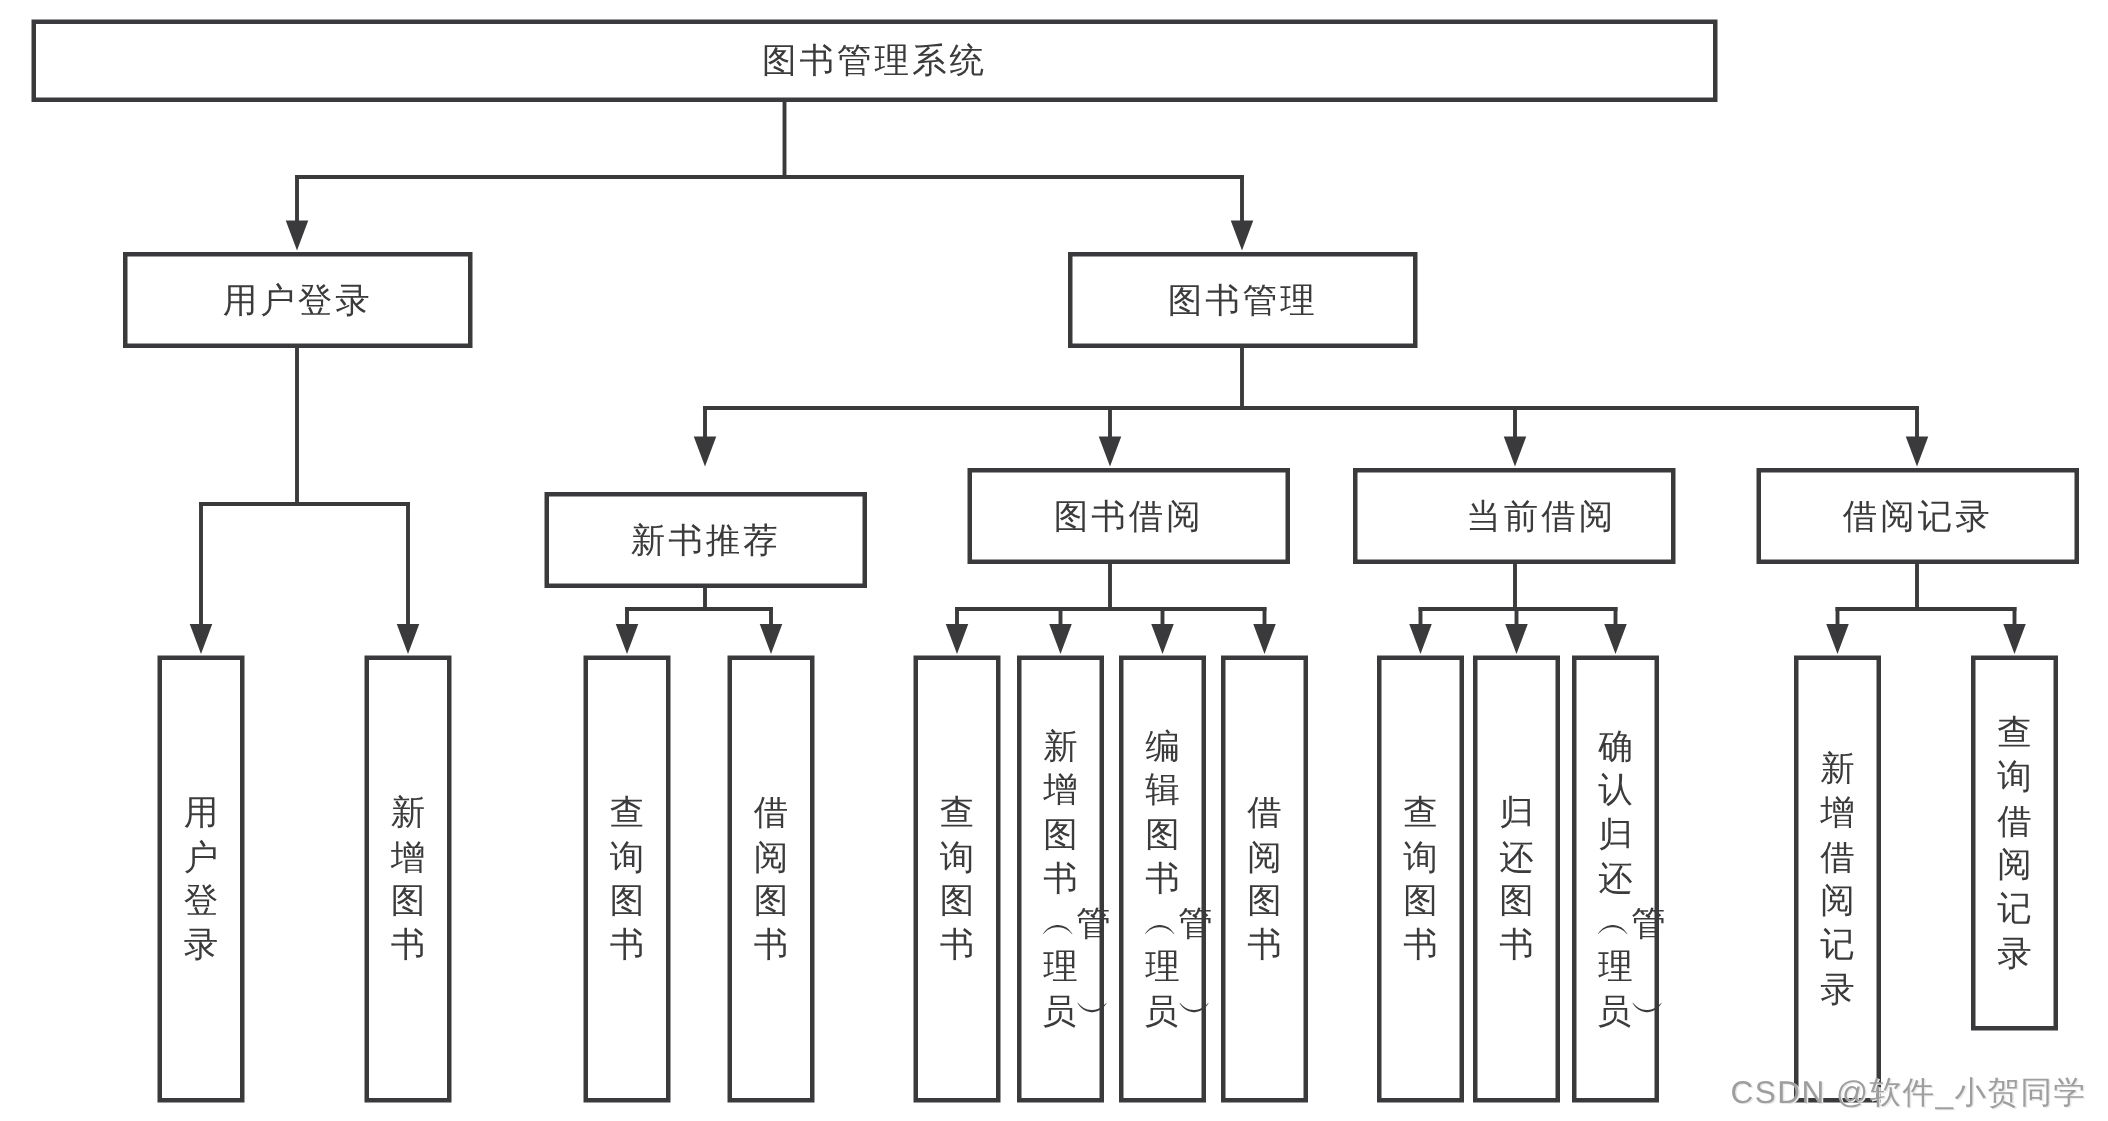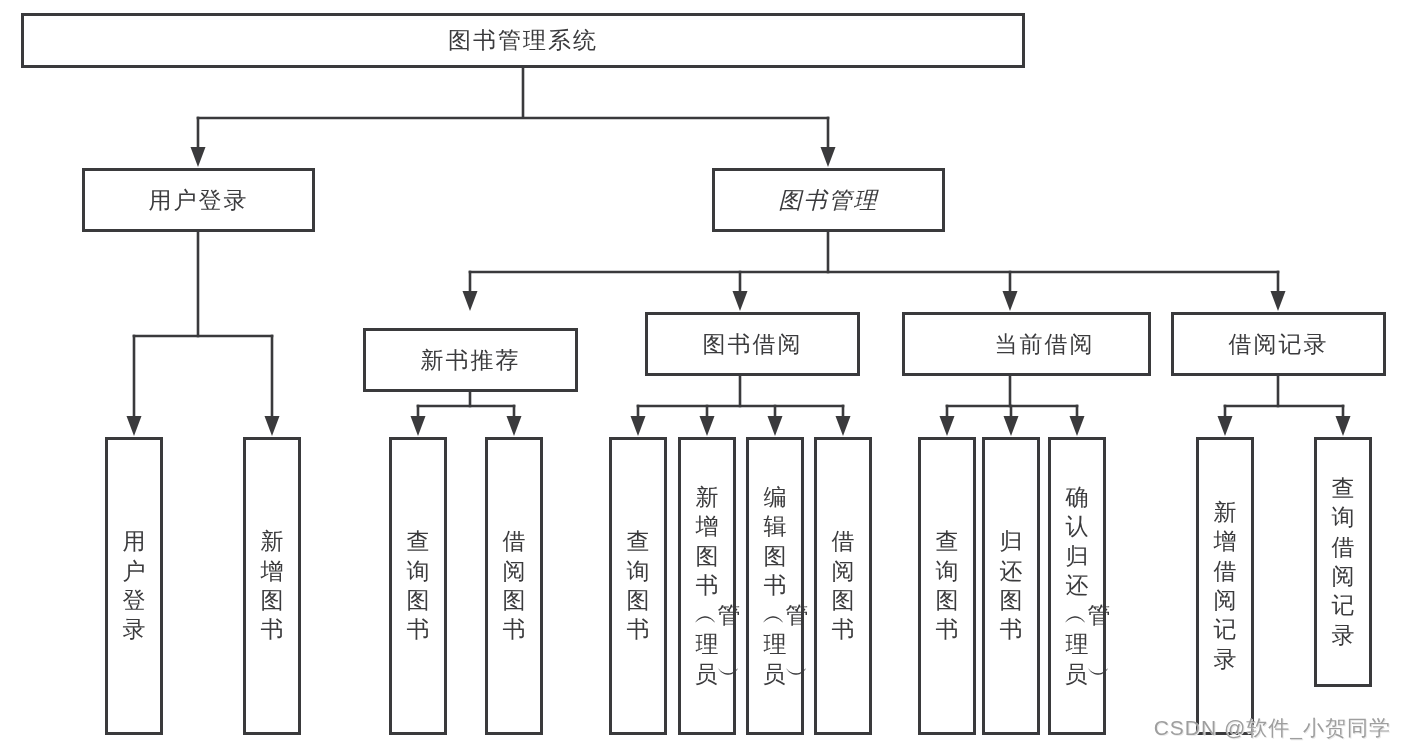--- a/index.html
+++ b/index.html
@@ -116,38 +116,38 @@
       <polygon points="767.5,416 782.5,416 775,436"></polygon>
       <polygon points="835.5,416 850.5,416 843,436"></polygon>
       <polygon points="939.5,416 954.5,416 947,436"></polygon>
       <polygon points="1003.5,416 1018.5,416 1011,436"></polygon>
       <polygon points="1069.5,416 1084.5,416 1077,436"></polygon>
       <polygon points="1217.5,416 1232.5,416 1225,436"></polygon>
       <polygon points="1335.5,416 1350.5,416 1343,436"></polygon>
     </g>
   </svg>
 
-  <div class="nbox" style="left:21px; top:13px; width:1004px; height:55px;justify-content:center;">
+  <div class="nbox" style="left:21px; top:13px; width:1124px; height:55px;justify-content:center;">
     <span class="nlabel">图书管理系统</span>
   </div>
 
   <div class="nbox" style="left:82px; top:168px; width:233px; height:64px;">
     <span class="nlabel">用户登录</span>
   </div>
-  <div class="nbox" style="left:712px; top:168px; width:233px; height:64px;font-style:italic;">
+  <div class="nbox" style="left:712px; top:168px; width:233px; height:64px;">
     <span class="nlabel">图书管理</span>
   </div>
 
   <div class="nbox" style="left:363px; top:312px; width:215px; height:64px;margin-top:16px;">
     <span class="nlabel">新书推荐</span>
   </div>
   <div class="nbox" style="left:633px; top:312px; width:215px; height:64px;margin-left:12px;">
     <span class="nlabel">图书借阅</span>
   </div>
-  <div class="nbox" style="left:902px; top:312px; width:249px; height:64px;padding-left:36px;">
+  <div class="nbox" style="left:902px; top:312px; width:215px; height:64px;padding-left:36px;">
     <span class="nlabel">当前借阅</span>
   </div>
   <div class="nbox" style="left:1171px; top:312px; width:215px; height:64px;">
     <span class="nlabel">借阅记录</span>
   </div>
 
   <div class="nbox leaf" style="left:105px; top:437px; width:58px; height:298px;">
     <span class="vtext">用户登录</span>
   </div>
   <div class="nbox leaf" style="left:243px; top:437px; width:58px; height:298px;">

